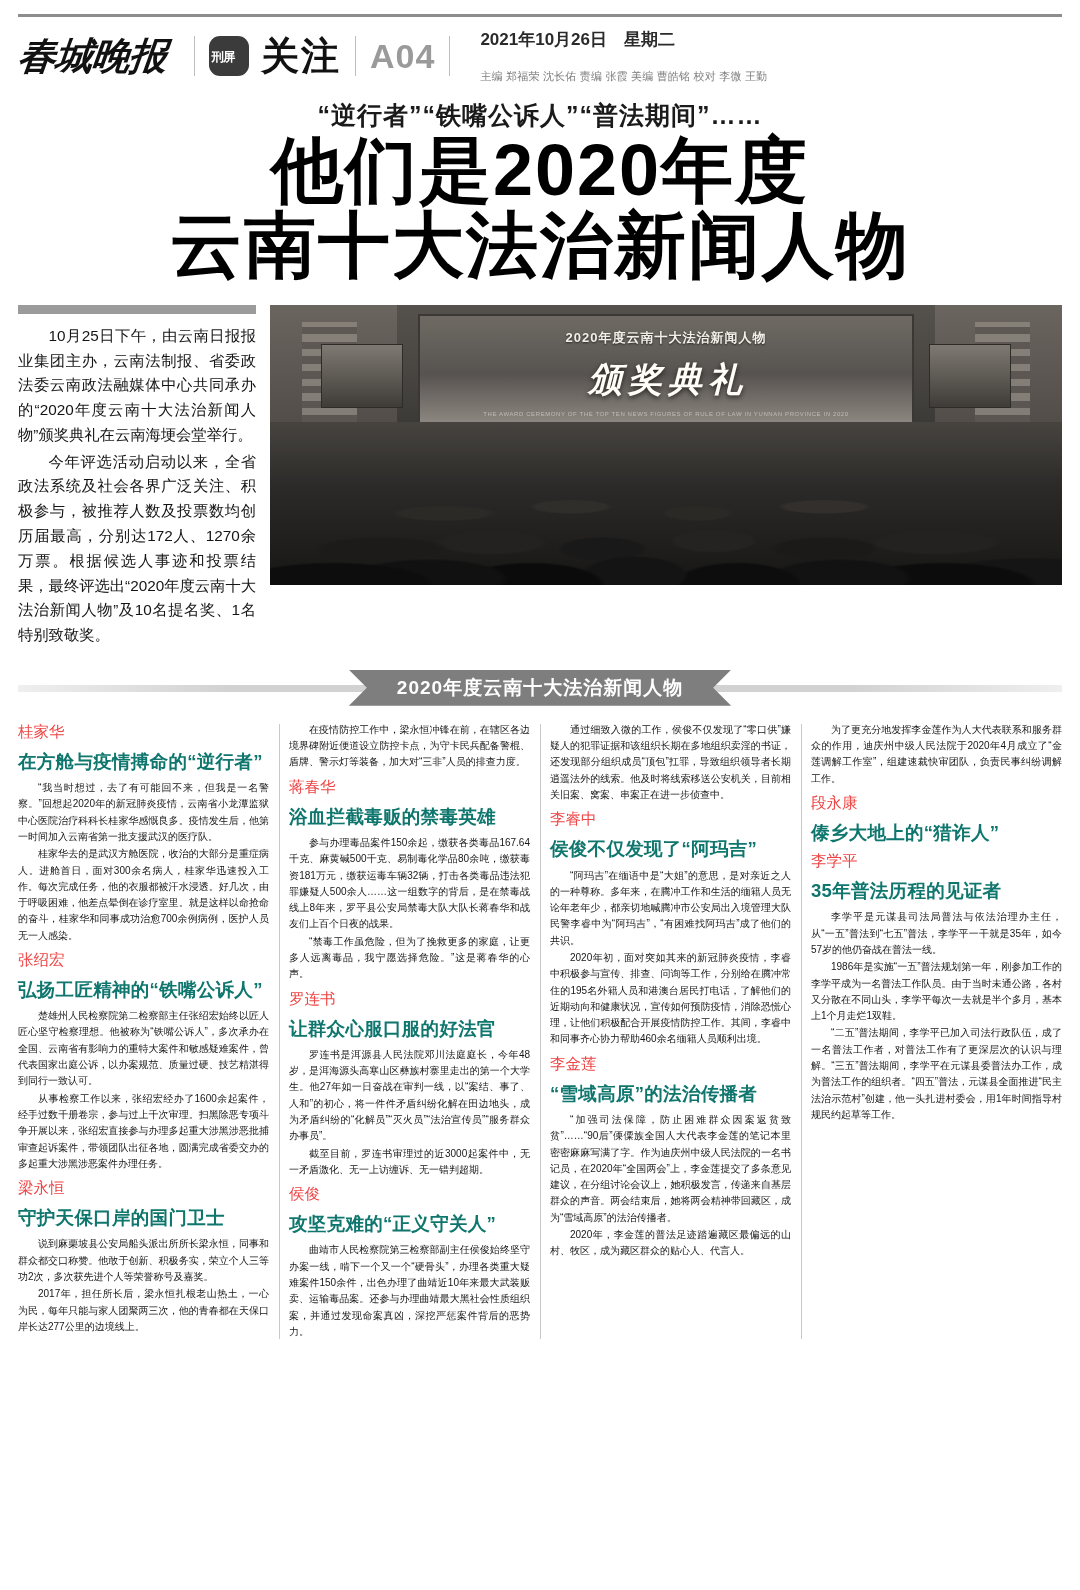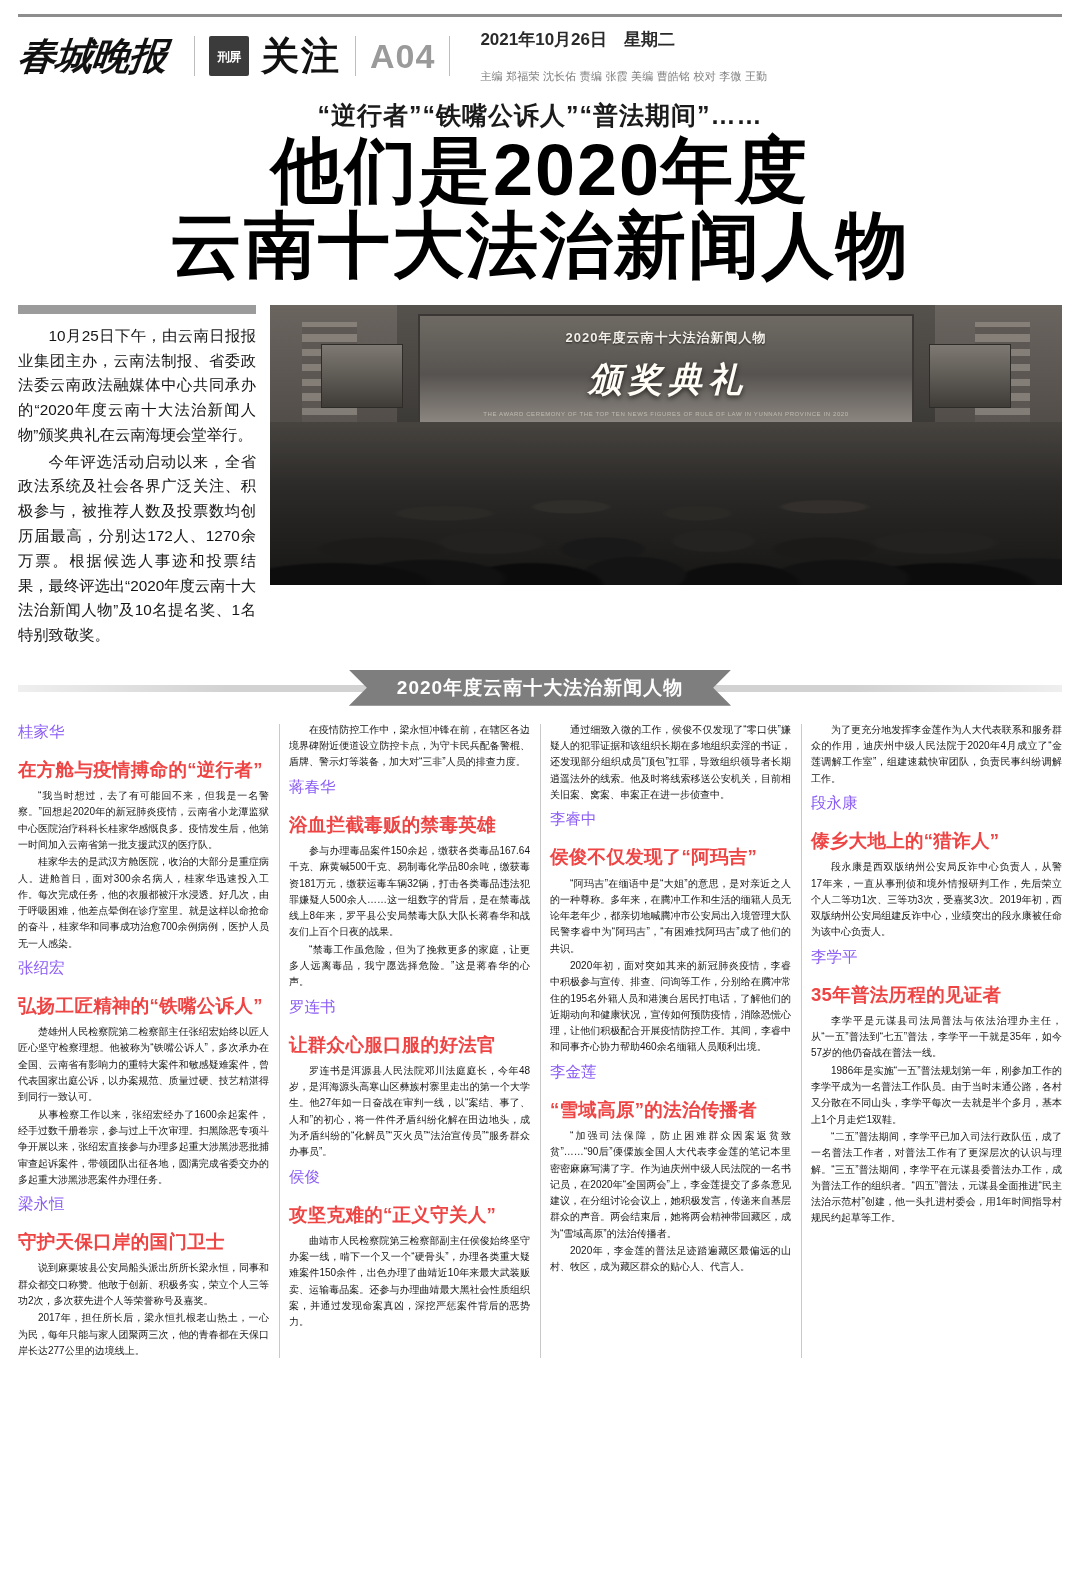--- a/index.html
+++ b/index.html
@@ -20,22 +20,22 @@
   .masthead-row{display:flex;align-items:center;height:58px;}
   .logo-brand{
     font-family:"Liberation Serif","DejaVu Serif",serif;
     font-weight:bold;font-size:38px;letter-spacing:-1px;
     font-style:italic;color:#111;line-height:1;
     padding-right:14px;white-space:nowrap;
     transform:skewX(-6deg);
   }
   .vdiv{width:1px;height:40px;background:#bdbdbd;margin:0 14px;}
   .seal{
-    width:40px;height:40px;border-radius:2px;background:#3b3b3b;color:#fff;
-    display:flex;align-items:center;justify-content:center;
+    width:40px;height:40px;border-radius:11px;background:#3b3b3b;color:#fff;
+    display:flex;align-items:center;
     font-size:13px;font-weight:bold;line-height:1.0;letter-spacing:-1px;
     text-align:center;padding:2px;box-sizing:border-box;
   }
   .seal span{display:block;transform:scale(.95);}
   .section-name{font-size:38px;font-weight:bold;letter-spacing:2px;margin-left:12px;color:#111;line-height:1;}
   .page-no{font-size:34px;color:#9a9a9a;font-weight:700;letter-spacing:1px;line-height:1;}
   .dateblock{margin-left:16px;}
   .dateline{font-size:17px;font-weight:bold;color:#2a2a2a;letter-spacing:0px;line-height:1.25;}
   .byline{font-size:11px;color:#7d7d7d;letter-spacing:.2px;margin-top:20px;line-height:1.2;text-align:center;}
 
@@ -139,25 +139,25 @@
 
   
   .cols{display:flex;margin-top:16px;gap:0;}
   .col{width:25%;box-sizing:border-box;padding:0 10px;position:relative;}
   .col + .col::before{
     content:"";position:absolute;left:0;top:2px;bottom:2px;width:1px;background:#c9c9c9;
   }
   .col:first-child{padding-left:0;}
   .col:last-child{padding-right:0;}
   .name{
-    font-size:15.5px;color:#8b5cf6;font-weight:normal;margin:6px 0 1px 0;line-height:1.3;
+    font-size:15.5px;color:#ef4444;font-weight:normal;margin:6px 0 1px 0;line-height:1.3;
   }
   .name:first-child{margin-top:0;}
   .sub{
-    font-size:18.5px;font-weight:bold;color:#ef4444;margin:16px 0 6px 0;line-height:1.3;
+    font-size:18.5px;font-weight:bold;color:#0f766e;margin:8px 0 6px 0;line-height:1.3;
     letter-spacing:.3px;
   }
   .col p{
     margin:0 0 1px 0;font-size:10px;line-height:1.63;text-align:justify;
     text-indent:2em;color:#161616;
   }
 </style>
 </head>
 <body>
 
@@ -244,20 +244,21 @@
       <p>在疫情防控工作中，梁永恒冲锋在前，在辖区各边境界碑附近便道设立防控卡点，为守卡民兵配备警棍、盾牌、警示灯等装备，加大对“三非”人员的排查力度。</p>
 
       <div class="name">蒋春华</div>
       <div class="sub">浴血拦截毒贩的禁毒英雄</div>
       <p>参与办理毒品案件150余起，缴获各类毒品167.64千克、麻黄碱500千克、易制毒化学品80余吨，缴获毒资181万元，缴获运毒车辆32辆，打击各类毒品违法犯罪嫌疑人500余人……这一组数字的背后，是在禁毒战线上8年来，罗平县公安局禁毒大队大队长蒋春华和战友们上百个日夜的战果。</p>
       <p>“禁毒工作虽危险，但为了挽救更多的家庭，让更多人远离毒品，我宁愿选择危险。”这是蒋春华的心声。</p>
 
       <div class="name">罗连书</div>
       <div class="sub">让群众心服口服的好法官</div>
       <p>罗连书是洱源县人民法院邓川法庭庭长，今年48岁，是洱海源头高寒山区彝族村寨里走出的第一个大学生。他27年如一日奋战在审判一线，以“案结、事了、人和”的初心，将一件件矛盾纠纷化解在田边地头，成为矛盾纠纷的“化解员”“灭火员”“法治宣传员”“服务群众办事员”。</p>
+      <p>截至目前，罗连书审理过的近3000起案件中，无一矛盾激化、无一上访缠诉、无一错判超期。</p>
 
       <div class="name">侯俊</div>
       <div class="sub">攻坚克难的“正义守关人”</div>
       <p>曲靖市人民检察院第三检察部副主任侯俊始终坚守办案一线，啃下一个又一个“硬骨头”，办理各类重大疑难案件150余件，出色办理了曲靖近10年来最大武装贩卖、运输毒品案。还参与办理曲靖最大黑社会性质组织案，并通过发现命案真凶，深挖严惩案件背后的恶势力。</p>
 
     </div>
 
     <div class="col">
       <p>通过细致入微的工作，侯俊不仅发现了“零口供”嫌疑人的犯罪证据和该组织长期在多地组织卖淫的书证，还发现部分组织成员“顶包”扛罪，导致组织领导者长期逍遥法外的线索。他及时将线索移送公安机关，目前相关旧案、窝案、串案正在进一步侦查中。</p>
 
@@ -270,21 +271,20 @@
       <div class="sub">“雪域高原”的法治传播者</div>
       <p>“加强司法保障，防止困难群众因案返贫致贫”……“90后”傈僳族全国人大代表李金莲的笔记本里密密麻麻写满了字。作为迪庆州中级人民法院的一名书记员，在2020年“全国两会”上，李金莲提交了多条意见建议，在分组讨论会议上，她积极发言，传递来自基层群众的声音。两会结束后，她将两会精神带回藏区，成为“雪域高原”的法治传播者。</p>
       <p>2020年，李金莲的普法足迹踏遍藏区最偏远的山村、牧区，成为藏区群众的贴心人、代言人。</p>
     </div>
 
     <div class="col">
       <p>为了更充分地发挥李金莲作为人大代表联系和服务群众的作用，迪庆州中级人民法院于2020年4月成立了“金莲调解工作室”，组建速裁快审团队，负责民事纠纷调解工作。</p>
 
       <div class="name">段永康</div>
       <div class="sub">傣乡大地上的“猎诈人”</div>
-      <p>段永康是西双版纳州公安局反诈中心负责人，从警17年来，一直从事刑侦和境外情报研判工作，先后荣立个人二等功1次、三等功3次，受嘉奖3次。2019年初，西双版纳州公安局组建反诈中心，业绩突出的段永康被任命为该中心负责人。</p>
 
       <div class="name">李学平</div>
       <div class="sub">35年普法历程的见证者</div>
       <p>李学平是元谋县司法局普法与依法治理办主任，从“一五”普法到“七五”普法，李学平一干就是35年，如今57岁的他仍奋战在普法一线。</p>
       <p>1986年是实施“一五”普法规划第一年，刚参加工作的李学平成为一名普法工作队员。由于当时未通公路，各村又分散在不同山头，李学平每次一去就是半个多月，基本上1个月走烂1双鞋。</p>
       <p>“二五”普法期间，李学平已加入司法行政队伍，成了一名普法工作者，对普法工作有了更深层次的认识与理解。“三五”普法期间，李学平在元谋县委普法办工作，成为普法工作的组织者。“四五”普法，元谋县全面推进“民主法治示范村”创建，他一头扎进村委会，用1年时间指导村规民约起草等工作。</p>
     </div>
 
   </div>
 

